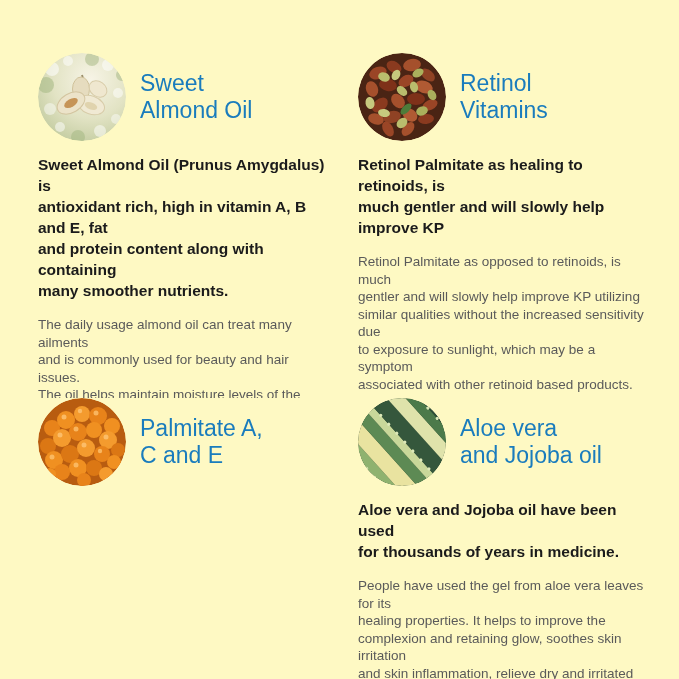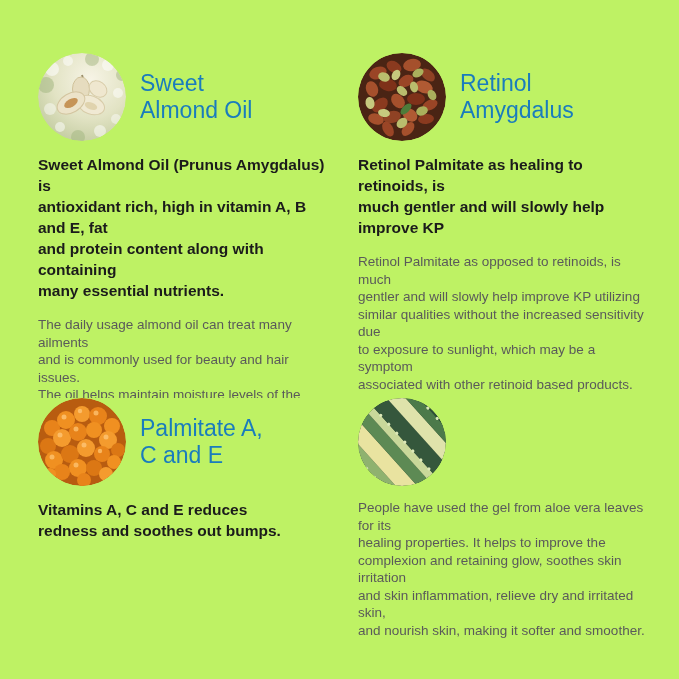--- a/index.html
+++ b/index.html
@@ -5,21 +5,21 @@
   html, body { margin: 0; padding: 0; }
   body {
     width: 679px; height: 679px;
     background: #ffffff;
     font-family: "Liberation Sans", sans-serif;
     overflow: hidden;
   }
   .page {
     box-sizing: border-box;
     width: 679px; height: 679px;
-    background: #bef264;
+    background: #fef9c3;
     padding: 53px 34px 10px 38px;
   }
   .grid {
     display: grid;
     grid-template-columns: 287px 287px;
     grid-template-rows: 345px auto;
     column-gap: 33px;
   }
   .card { overflow: hidden; }
   .card-header {
@@ -100,21 +100,21 @@
             <ellipse cx="33" cy="50" rx="7.5" ry="4" transform="rotate(-30 33 50)" fill="#c69457"></ellipse>
             <ellipse cx="53" cy="53" rx="6.5" ry="3.5" transform="rotate(20 53 53)" fill="#e0d3ae"></ellipse>
           </g>
         </svg>
         <h2 class="heading">Sweet
 Almond Oil</h2>
       </div>
       <p class="subtitle">Sweet Almond Oil (Prunus Amygdalus) is
 antioxidant rich, high in vitamin A, B and E, fat
 and protein content along with containing
-many essential nutrients.</p>
+many smoother nutrients.</p>
       <p class="bodytext">The daily usage almond oil can treat many ailments
 and is commonly used for beauty and hair issues.
 The oil helps maintain moisture levels of the skin
 and is absorbed without blocking the pores. It helps
 to improve the complexion and retaining glow,
 soothes skin irritation and skin inflammation,
 relieves dry and irritated skin, and nourishes skin
 leaving it softer and smoother.</p>
     </div>
 
@@ -153,21 +153,21 @@
             <ellipse cx="64" cy="58" rx="6" ry="4.5" transform="rotate(-20 64 58)" fill="#aab05c"></ellipse>
             <ellipse cx="26" cy="60" rx="6" ry="4" transform="rotate(10 26 60)" fill="#c6c97e"></ellipse>
             <ellipse cx="44" cy="70" rx="6" ry="4.5" transform="rotate(-40 44 70)" fill="#b9bd6d"></ellipse>
             <ellipse cx="74" cy="42" rx="5.5" ry="4" transform="rotate(60 74 42)" fill="#aab05c"></ellipse>
             <ellipse cx="38" cy="22" rx="5.5" ry="4" transform="rotate(-60 38 22)" fill="#c6c97e"></ellipse>
             <ellipse cx="56" cy="34" rx="5.5" ry="4" transform="rotate(75 56 34)" fill="#b9bd6d"></ellipse>
             <ellipse cx="48" cy="56" rx="7" ry="3.5" transform="rotate(-45 48 56)" fill="#4d7c3a"></ellipse>
           </g>
         </svg>
         <h2 class="heading">Retinol
-Amygdalus</h2>
+Vitamins</h2>
       </div>
       <p class="subtitle">Retinol Palmitate as healing to retinoids, is
 much gentler and will slowly help improve KP</p>
       <p class="bodytext">Retinol Palmitate as opposed to retinoids, is much
 gentler and will slowly help improve KP utilizing
 similar qualities without the increased sensitivity due
 to exposure to sunlight, which may be a symptom
 associated with other retinoid based products.</p>
     </div>
 
@@ -211,22 +211,20 @@
             <circle cx="68" cy="39" r="2.5" fill="#fdc271" opacity="0.85"></circle>
             <circle cx="14" cy="59" r="2.5" fill="#fdc271" opacity="0.8"></circle>
             <circle cx="46" cy="47" r="2.5" fill="#fdc271" opacity="0.85"></circle>
             <circle cx="38" cy="67" r="2.5" fill="#fdc271" opacity="0.8"></circle>
             <circle cx="62" cy="53" r="2.2" fill="#fdc271" opacity="0.8"></circle>
           </g>
         </svg>
         <h2 class="heading">Palmitate A,
 C and E</h2>
       </div>
-      <p class="subtitle">Vitamins A, C and E reduces
-redness and soothes out bumps.</p>
     </div>
 
     <div class="card">
       <div class="card-header">
         <svg class="avatar" viewBox="0 0 88 88">
           <defs>
               <clipPath id="c4">
                 <circle cx="44" cy="44" r="44"></circle>
               </clipPath>
             </defs>
@@ -270,21 +268,25 @@
                   <circle cx="86" cy="22" r="1.6"></circle>
                   <circle cx="86" cy="36" r="1.6"></circle>
                   <circle cx="86" cy="50" r="1.6"></circle>
                   <circle cx="86" cy="64" r="1.6"></circle>
                   <circle cx="86" cy="78" r="1.6"></circle>
                   <circle cx="86" cy="92" r="1.6"></circle>
               </g>
             </g>
           </g>
         </svg>
-      </div>
+        <h2 class="heading">Aloe vera
+and Jojoba oil</h2>
+      </div>
+      <p class="subtitle">Aloe vera and Jojoba oil have been used
+for thousands of years in medicine.</p>
       <p class="bodytext">People have used the gel from aloe vera leaves for its
 healing properties. It helps to improve the
 complexion and retaining glow, soothes skin irritation
 and skin inflammation, relieve dry and irritated skin,
 and nourish skin, making it softer and smoother.</p>
     </div>
 
   </div>
 </div>
 

